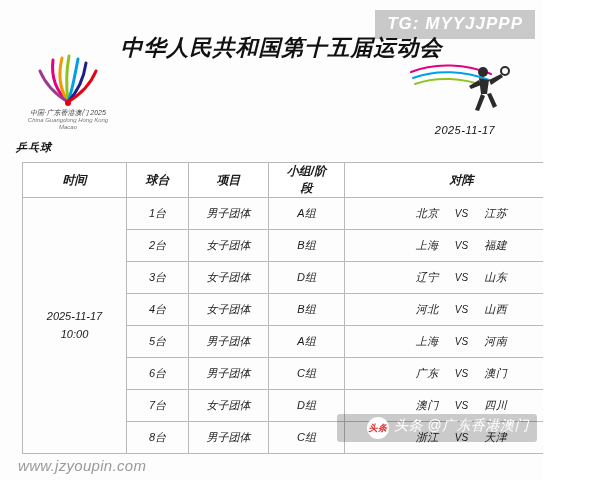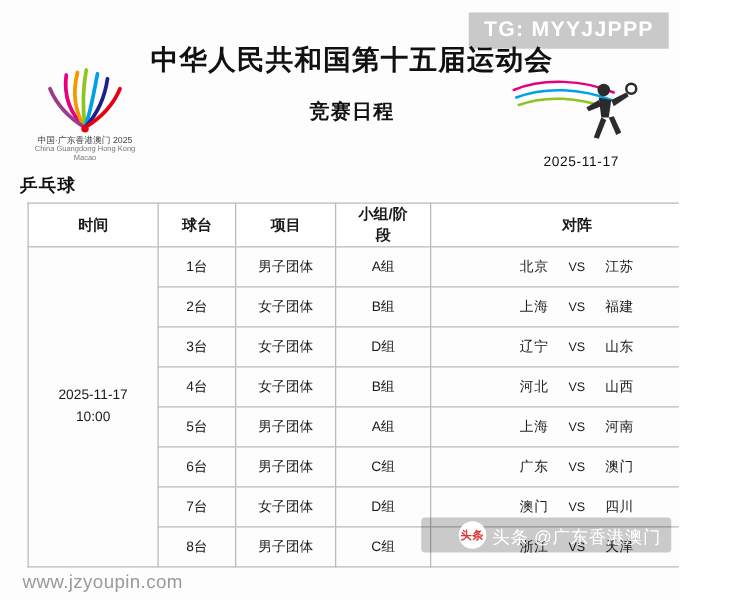--- a/index.html
+++ b/index.html
@@ -7,20 +7,21 @@
     margin: 0; padding: 0;
     width: 600px; height: 480px;
     background: #ffffff;
     font-family: "Liberation Sans", sans-serif;
   }
   #page {
     position: relative;
     width: 543px; height: 480px;
     background: #fdfdfd;
     overflow: hidden;
+    font-style: italic;
   }
   
   .tg-watermark {
     position: absolute;
     top: 10px; right: 8px;
     background: #c9c9c9;
     color: #ffffff;
     font-size: 17px;
     font-weight: bold;
     letter-spacing: 1px;
@@ -51,21 +52,21 @@
     line-height: 1.15;
   }
   .emblem-sub2 {
     font-size: 6px;
     color: #777;
     line-height: 1.1;
   }
   .sport-name {
     position: absolute;
     left: 16px; top: 140px;
-    font-size: 14px;
+    font-size: 11px;
     color: #111;
     font-weight: bold;
     letter-spacing: 1px;
   }
   .title-block {
     text-align: center;
     margin-left: 20px;
   }
   .title-cn {
     font-size: 22px;
@@ -161,21 +162,21 @@
     position: absolute;
     left: 18px; bottom: 6px;
     font-size: 15px;
     color: #9a9a9a;
     letter-spacing: 0.3px;
   }
   .toutiao-watermark {
     position: absolute;
     right: 10px; bottom: 44px;
     display: flex;
-    align-items: flex-end;
+    align-items: flex-start;
     color: #ffffff;
     font-size: 14px;
     letter-spacing: 0.5px;
     margin-left: 22px;
   }
   .toutiao-badge {
     width: 22px; height: 22px;
     border-radius: 50%;
     background: #ffffff;
     color: #d33;
@@ -219,21 +220,20 @@
         </svg>
       </div>
       <div class="emblem-sub">中国·广东香港澳门 2025</div>
       <div class="emblem-sub2">China Guangdong Hong Kong Macao</div>
     </div>
 
     <div class="sport-name">乒乓球</div>
 
     <div class="title-block">
       <div class="title-cn">中华人民共和国第十五届运动会</div>
-      <div class="title-sub">竞赛日程</div>
     </div>
 
     <div class="right-block">
       <div class="pictogram">
         <svg width="120" height="58" viewBox="0 0 120 58" xmlns="http://www.w3.org/2000/svg">
           <path d="M6 14 C 30 4, 62 6, 86 16" stroke="#e4007f" stroke-width="2" fill="none" stroke-linecap="round"></path>
           <path d="M8 20 C 32 11, 60 13, 84 22" stroke="#00a0e9" stroke-width="2" fill="none" stroke-linecap="round"></path>
           <path d="M10 26 C 32 18, 58 20, 80 28" stroke="#8fc31f" stroke-width="2" fill="none" stroke-linecap="round"></path>
           <g fill="#2b2b2b">
             <circle cx="78" cy="14" r="5"></circle>

